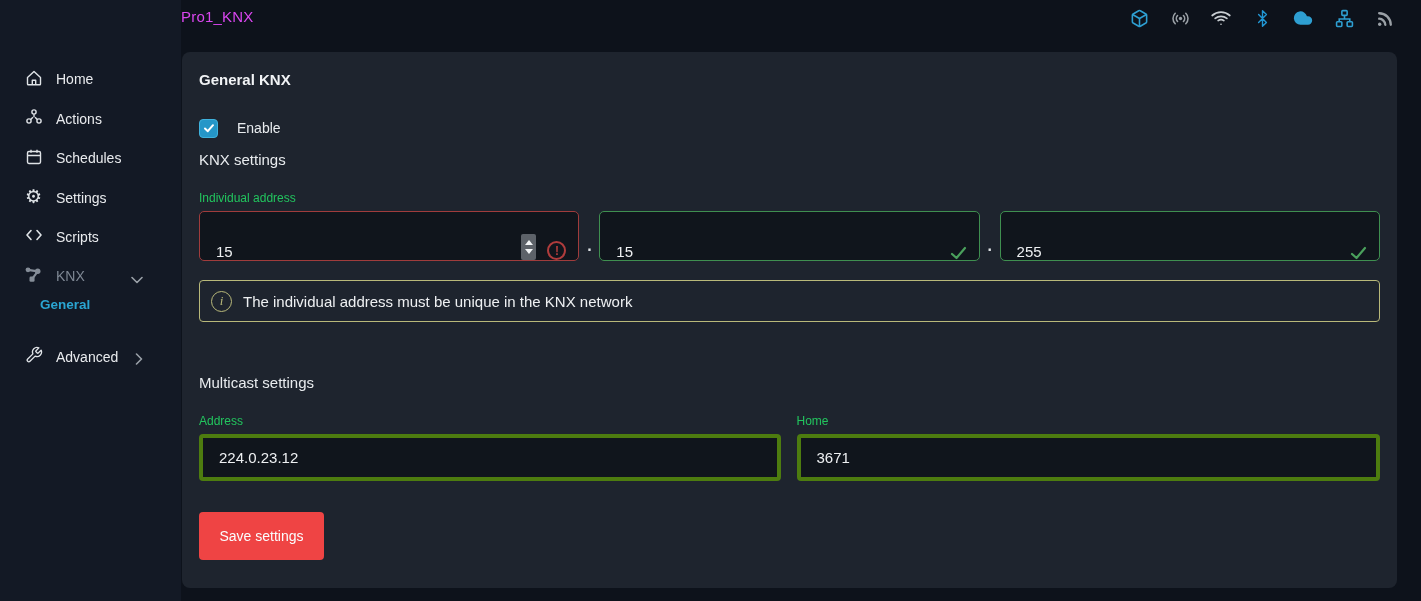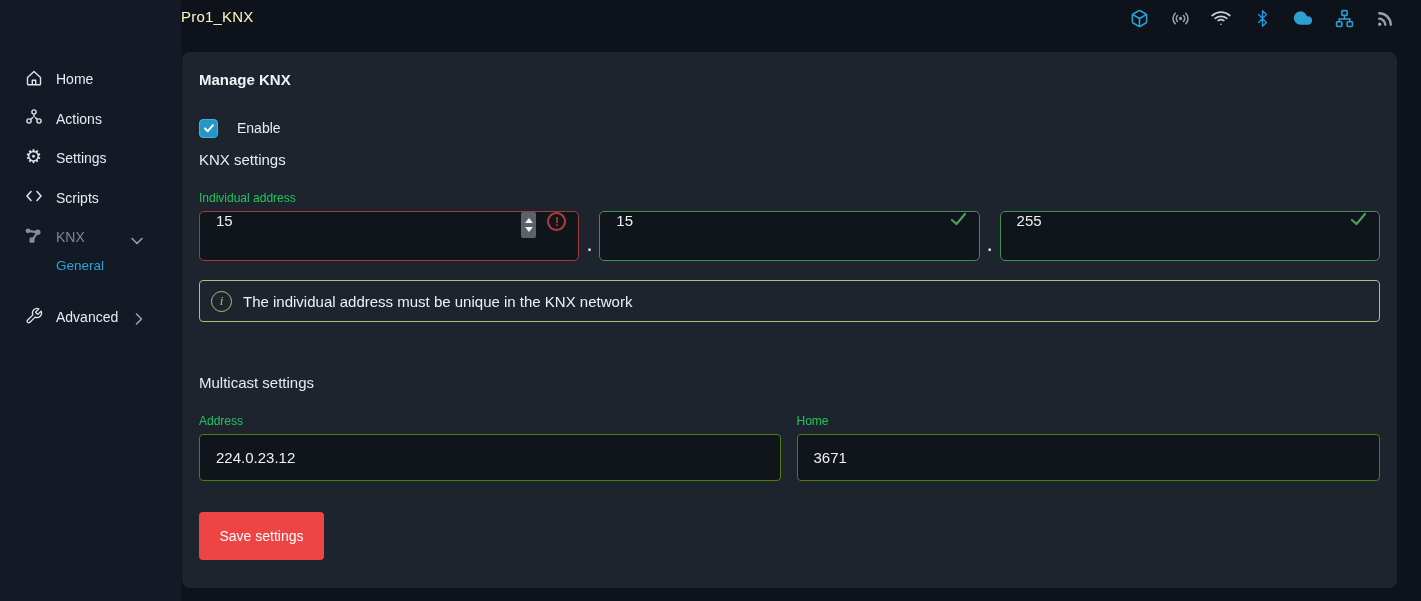--- a/index.html
+++ b/index.html
@@ -5,69 +5,69 @@
   * { margin:0; padding:0; box-sizing:border-box; }
   html,body { width:1421px; height:601px; overflow:hidden; }
   body {
     background:#0d121b;
     font-family:"Liberation Sans","DejaVu Sans",sans-serif;
     color:#e8ebee;
     position:relative;
   }
   
   .header { position:absolute; left:0; top:0; width:1421px; height:36px; display:flex; align-items:center; }
-  .header-title { position:absolute; left:181px; top:8px; font-size:15px; color:#fef9c3; letter-spacing:.2px; }
+  .header-title { position:absolute; left:181px; top:8px; font-size:15px; color:#d946ef; letter-spacing:.2px; }
   .status-icons { position:absolute; right:26px; top:0; height:36px; display:flex; align-items:center; gap:21px; }
   .status-icons .sicon { width:20px; height:20px; display:flex; align-items:center; justify-content:center; }
   .c-cyan { color:#2e9fd2; }
   .c-gray { color:#9aa0a6; }
   .c-lightgray { color:#c9ced3; }
   .c-blue { color:#2196d4; }
 
   
   .sidebar { position:absolute; left:0; top:0; width:181px; height:601px; background:#131925; }
   .nav { padding-top:48px; }
   .nav-item { height:39.4px; display:flex; align-items:flex-end; padding-left:24px; gap:13px; font-size:14px; color:#e9ebee; cursor:pointer; }
   .nav-item .nicon { width:19px; height:19px; display:flex; align-items:center; justify-content:center; color:#dfe3e7; flex:0 0 19px; }
   .nav-item.dimmed { color:#7e8793; }
   .nav-item.dimmed .nicon { color:#858d98; }
   .nav-chevron { margin-left:auto; margin-right:38px; color:#9aa0a8; display:flex; }
-  .nav-sub { height:41px; display:flex; align-items:center; padding-left:56px; font-size:13.5px; color:#2aa5d2; cursor:pointer; }
+  .nav-sub { height:41px; display:flex; align-items:center; padding-left:40px; font-size:13.5px; color:#2aa5d2; cursor:pointer;font-weight:bold; }
   .gear-glyph { font-size:19px; line-height:19px; color:#dfe3e7; }
 
   
   .panel { position:absolute; left:182px; top:52px; width:1215px; height:536px; background:#1e242e; border-radius:8px; padding:0 17px; }
   .panel-title { margin-top:19px; font-size:15px; font-weight:bold; color:#f1f3f5; }
   .enable-row { margin-top:30px; display:flex; align-items:center; gap:19px; height:20px; }
   .checkbox { width:19px; height:19px; border-radius:4px; background:#2596c8; border:1px solid #3fb2dd; display:flex; align-items:center; justify-content:center; cursor:pointer; }
   .enable-label { font-size:14px; color:#e8ebee; }
   .section-label { margin-top:13px; font-size:15px; color:#e8ebee; }
 
   .field-label { margin-top:23px; font-size:12px; color:#22c55e; margin-bottom:6px; }
   .fields-row { display:flex; align-items:stretch; height:50px; }
-  .addr-field { width:400px; background:#10151c; border-radius:5px; display:flex; align-items:flex-start; padding:0 12px 0 16px; }
+  .addr-field { width:400px; background:#10151c; border-radius:5px; display:flex; align-items:flex-end; padding:0 12px 0 16px; }
   .addr-field.error { border:1px solid #a03c3c; }
   .addr-field.valid { border:1px solid #3f8f50; }
   .addr-field input { flex:1; min-width:0; background:transparent; border:none; outline:none; color:#eef0f2; font-size:15px; font-family:"Liberation Sans","DejaVu Sans",sans-serif; }
   .dot-sep { width:21px; display:flex; align-items:flex-end; justify-content:center; font-size:16px; font-weight:bold; color:#dfe3e6; padding-bottom:6px; }
   .spinner { width:15px; height:26px; background:#5d6269; border-radius:2px; display:flex; flex-direction:column; align-items:center; justify-content:center; gap:4px; margin-right:11px; cursor:pointer; }
   .spin-up { width:0; height:0; border-left:4px solid transparent; border-right:4px solid transparent; border-bottom:5px solid #f2f4f6; }
   .spin-down { width:0; height:0; border-left:4px solid transparent; border-right:4px solid transparent; border-top:5px solid #f2f4f6; }
   .error-badge { width:19px; height:19px; border-radius:50%; border:2px solid #b03c3c; color:#b03c3c; font-size:12px; font-weight:bold; display:flex; align-items:center; justify-content:center; flex:0 0 19px; }
   .check-badge { display:flex; align-items:center; }
 
   .info-box { margin-top:19px; height:42px; border:1px solid #b9b97a; border-radius:4px; display:flex; align-items:center; gap:11px; padding-left:11px; }
   .info-icon { width:21px; height:21px; border-radius:50%; border:1.5px solid #b9b97a; color:#b9b97a; font-size:13px; font-style:italic; font-family:"Liberation Serif",serif; display:flex; align-items:center; justify-content:center; flex:0 0 21px; }
   .info-text { font-size:15px; color:#eef0f2; }
 
   .multicast-title { margin-top:52px; font-size:15px; color:#e8ebee; }
   .multicast-row { display:flex; gap:16px; }
   .mc-col1 { width:582px; }
   .mc-col2 { width:584px; }
-  .text-input { width:100%; height:47px; background:#10151c; border:1px solid #4d7c0f; border-radius:4px; color:#eef0f2; font-size:15px; padding:0 16px; outline:none; font-family:"Liberation Sans","DejaVu Sans",sans-serif; }
+  .text-input { width:100%; height:47px; background:#10151c; border:4px solid #4d7c0f; border-radius:4px; color:#eef0f2; font-size:15px; padding:0 16px; outline:none; font-family:"Liberation Sans","DejaVu Sans",sans-serif; }
 
   .save-btn { margin-top:31px; width:125px; height:48px; background:#ef4444; border:none; border-radius:4px; color:#fbfdfe; font-size:14px; cursor:pointer; font-family:"Liberation Sans","DejaVu Sans",sans-serif; }
 
   svg { display:block; }
 </style>
 </head>
 <body>
 
 <div class="header">
   <div class="header-title">Pro1_KNX</div>
@@ -141,20 +141,29 @@
             <circle cx="9" cy="4" r="2.1"></circle>
             <circle cx="4" cy="13" r="2.1"></circle>
             <circle cx="14" cy="13" r="2.1"></circle>
             <path d="M9 6.2v3M5.7 11.6l2.2-2.3M12.3 11.6l-2.2-2.3"></path>
           </svg>
       </span>
       <span>Actions</span>
     </div>
     <div class="nav-item">
       <span class="nicon">
+        <svg width="18" height="18" viewBox="0 0 18 18" fill="none" stroke="currentColor" stroke-width="1.4" stroke-linejoin="round">
+            <rect x="2.5" y="3.5" width="13" height="12" rx="1.4"></rect>
+            <path d="M2.5 7.5h13M6 1.8v3M12 1.8v3"></path>
+          </svg>
+      </span>
+      <span>Schedules</span>
+    </div>
+    <div class="nav-item">
+      <span class="nicon">
           <span class="gear-glyph">⚙</span>
         </span>
       <span>Settings</span>
     </div>
     <div class="nav-item">
       <span class="nicon">
         <svg width="18" height="18" viewBox="0 0 18 18" fill="none" stroke="currentColor" stroke-width="1.6" stroke-linecap="round" stroke-linejoin="round">
             <polyline points="6 4.5 2 9 6 13.5"></polyline>
             <polyline points="12 4.5 16 9 12 13.5"></polyline>
           </svg>
@@ -188,21 +197,21 @@
       <span class="nav-chevron">
         <svg width="8" height="12" viewBox="0 0 8 12" fill="none" stroke="currentColor" stroke-width="1.6" stroke-linecap="round" stroke-linejoin="round">
             <polyline points="1.5 1 6.5 6 1.5 11"></polyline>
           </svg>
       </span>
     </div>
   </nav>
 </aside>
 
 <main class="panel">
-  <h1 class="panel-title">Manage KNX</h1>
+  <h1 class="panel-title">General KNX</h1>
 
   <div class="enable-row">
     <span class="checkbox">
       <svg width="12" height="12" viewBox="0 0 12 12" fill="none" stroke="#ffffff" stroke-width="2" stroke-linecap="round" stroke-linejoin="round">
           <polyline points="2 6.5 4.8 9.2 10 3.2"></polyline>
         </svg>
     </span>
     <span class="enable-label">Enable</span>
   </div>
 

